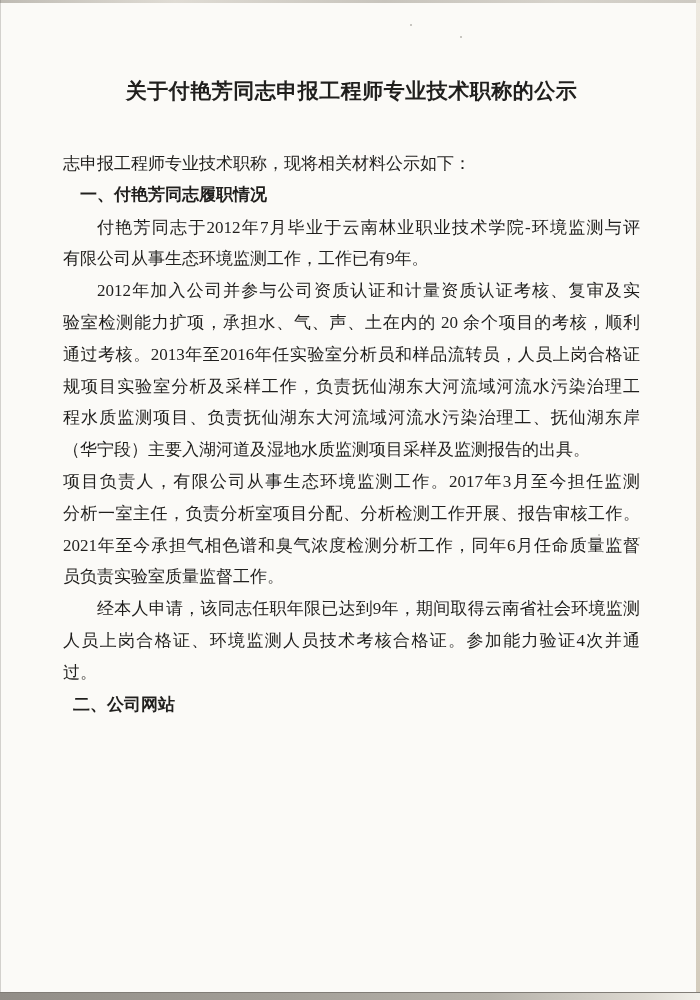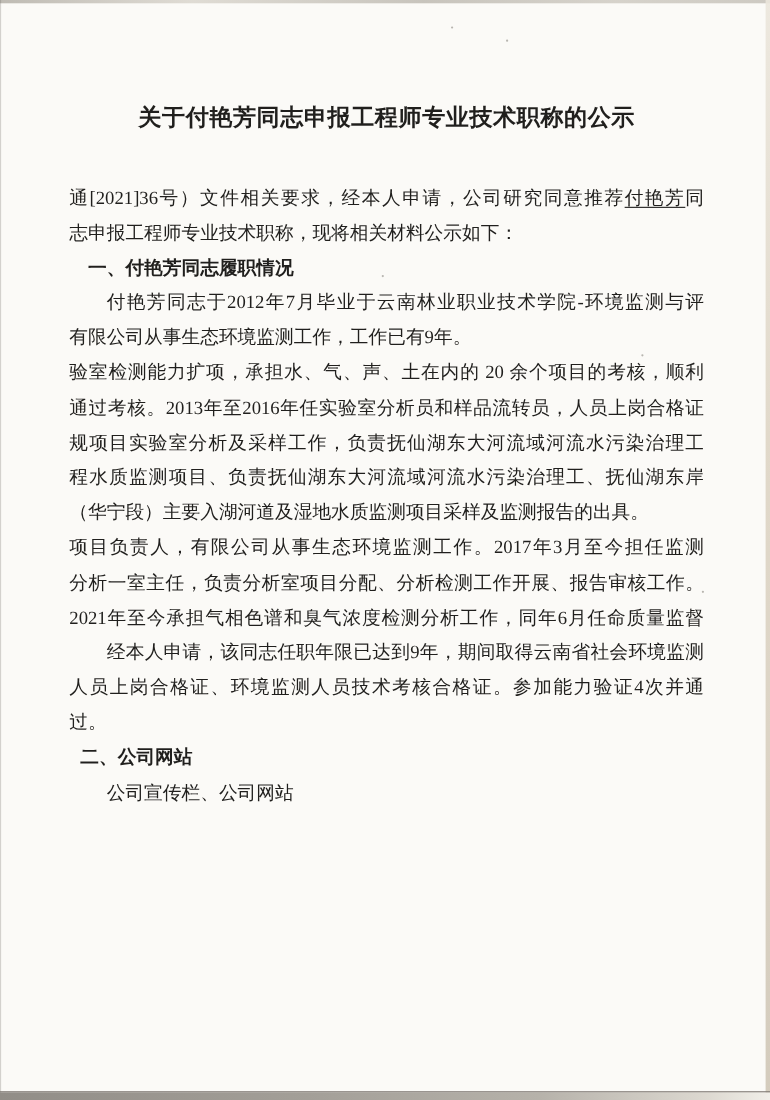--- a/index.html
+++ b/index.html
@@ -29,36 +29,36 @@
   }
   .scan-left {
     position: absolute; top: 0; left: 0; width: 1px; height: 1000px;
     background: rgba(120,116,108,.3);
   }
   .speck {
     position: absolute; width: 2px; height: 2px; border-radius: 50%;
     background: #807c74; opacity: .55;
   }
   
-  .content { position: absolute; left: 63px; top: 92px; width: 577px; }
+  .content { position: absolute; left: 63px; top: 76px; width: 577px; }
   .title {
     font-size: 21px; line-height: 30px; font-weight: bold;
     letter-spacing: .5px; text-align: center; margin: 0 0 42px 0;
   }
   .line {
     font-size: 17px; height: 31.8px; line-height: 31.8px;
     text-align: justify; text-align-last: justify;
   }
   .line.indent { text-indent: 2em; }
   .line.short  { text-align-last: left; }
   .heading {
     font-family: "Liberation Sans", "DejaVu Sans", sans-serif;
     font-weight: bold; text-align-last: left; font-size: 17px;
   }
-  .heading.h-one { padding-left: 17px; }
+  .heading.h-one { padding-left: 17px; font-family: Liberation Mono, monospace; }
   .heading.h-two { padding-left: 10px; }
   .u-name { text-decoration: underline; text-underline-offset: 3px; }
 </style>
 </head>
 <body>
 
 <div class="scan-top"></div>
 <div class="scan-left"></div>
 <div class="scan-right"></div>
 <div class="scan-bottom"></div>
@@ -66,38 +66,38 @@
 <div class="speck" style="left:460px; top:36px;"></div>
 <div class="speck" style="left:347px; top:250px;"></div>
 <div class="speck" style="left:583px; top:322px;"></div>
 <div class="speck" style="left:598px; top:534px;"></div>
 <div class="speck" style="left:638px; top:537px;"></div>
 
 <div class="content">
 
   <div class="title">关于付艳芳同志申报工程师专业技术职称的公示</div>
 
-  <div class="line"><span>通[2021]36号）文件相关要求，经本人申请，公司研究同意推荐</span><span class="u-name">付艳芳</span><span>同</span></div>
   <div class="line short">志申报工程师专业技术职称，现将相关材料公示如下：</div>
 
   <div class="line heading h-one">一、付艳芳同志履职情况</div>
 
   <div class="line indent">付艳芳同志于2012年7月毕业于云南林业职业技术学院-环境监测与评</div>
   <div class="line short">有限公司从事生态环境监测工作，工作已有9年。</div>
 
+  <div class="line indent">2012年加入公司并参与公司资质认证和计量资质认证考核、复审及实</div>
   <div class="line">验室检测能力扩项，承担水、气、声、土在内的 20 余个项目的考核，顺利</div>
   <div class="line">通过考核。2013年至2016年任实验室分析员和样品流转员，人员上岗合格证</div>
   <div class="line">规项目实验室分析及采样工作，负责抚仙湖东大河流域河流水污染治理工</div>
   <div class="line">程水质监测项目、负责抚仙湖东大河流域河流水污染治理工、抚仙湖东岸</div>
   <div class="line short">（华宁段）主要入湖河道及湿地水质监测项目采样及监测报告的出具。</div>
   <div class="line">项目负责人，有限公司从事生态环境监测工作。2017年3月至今担任监测</div>
   <div class="line">分析一室主任，负责分析室项目分配、分析检测工作开展、报告审核工作。</div>
   <div class="line">2021年至今承担气相色谱和臭气浓度检测分析工作，同年6月任命质量监督</div>
+  <div class="line short">员负责实验室质量监督工作。</div>
 
   <div class="line indent">经本人申请，该同志任职年限已达到9年，期间取得云南省社会环境监测</div>
   <div class="line">人员上岗合格证、环境监测人员技术考核合格证。参加能力验证4次并通</div>
   <div class="line short">过。</div>
 
   <div class="line heading h-two">二、公司网站</div>
 
-  <div class="line indent short">公司宣传栏、公司网站</div>
 
 </div>
 
 </body></html>

